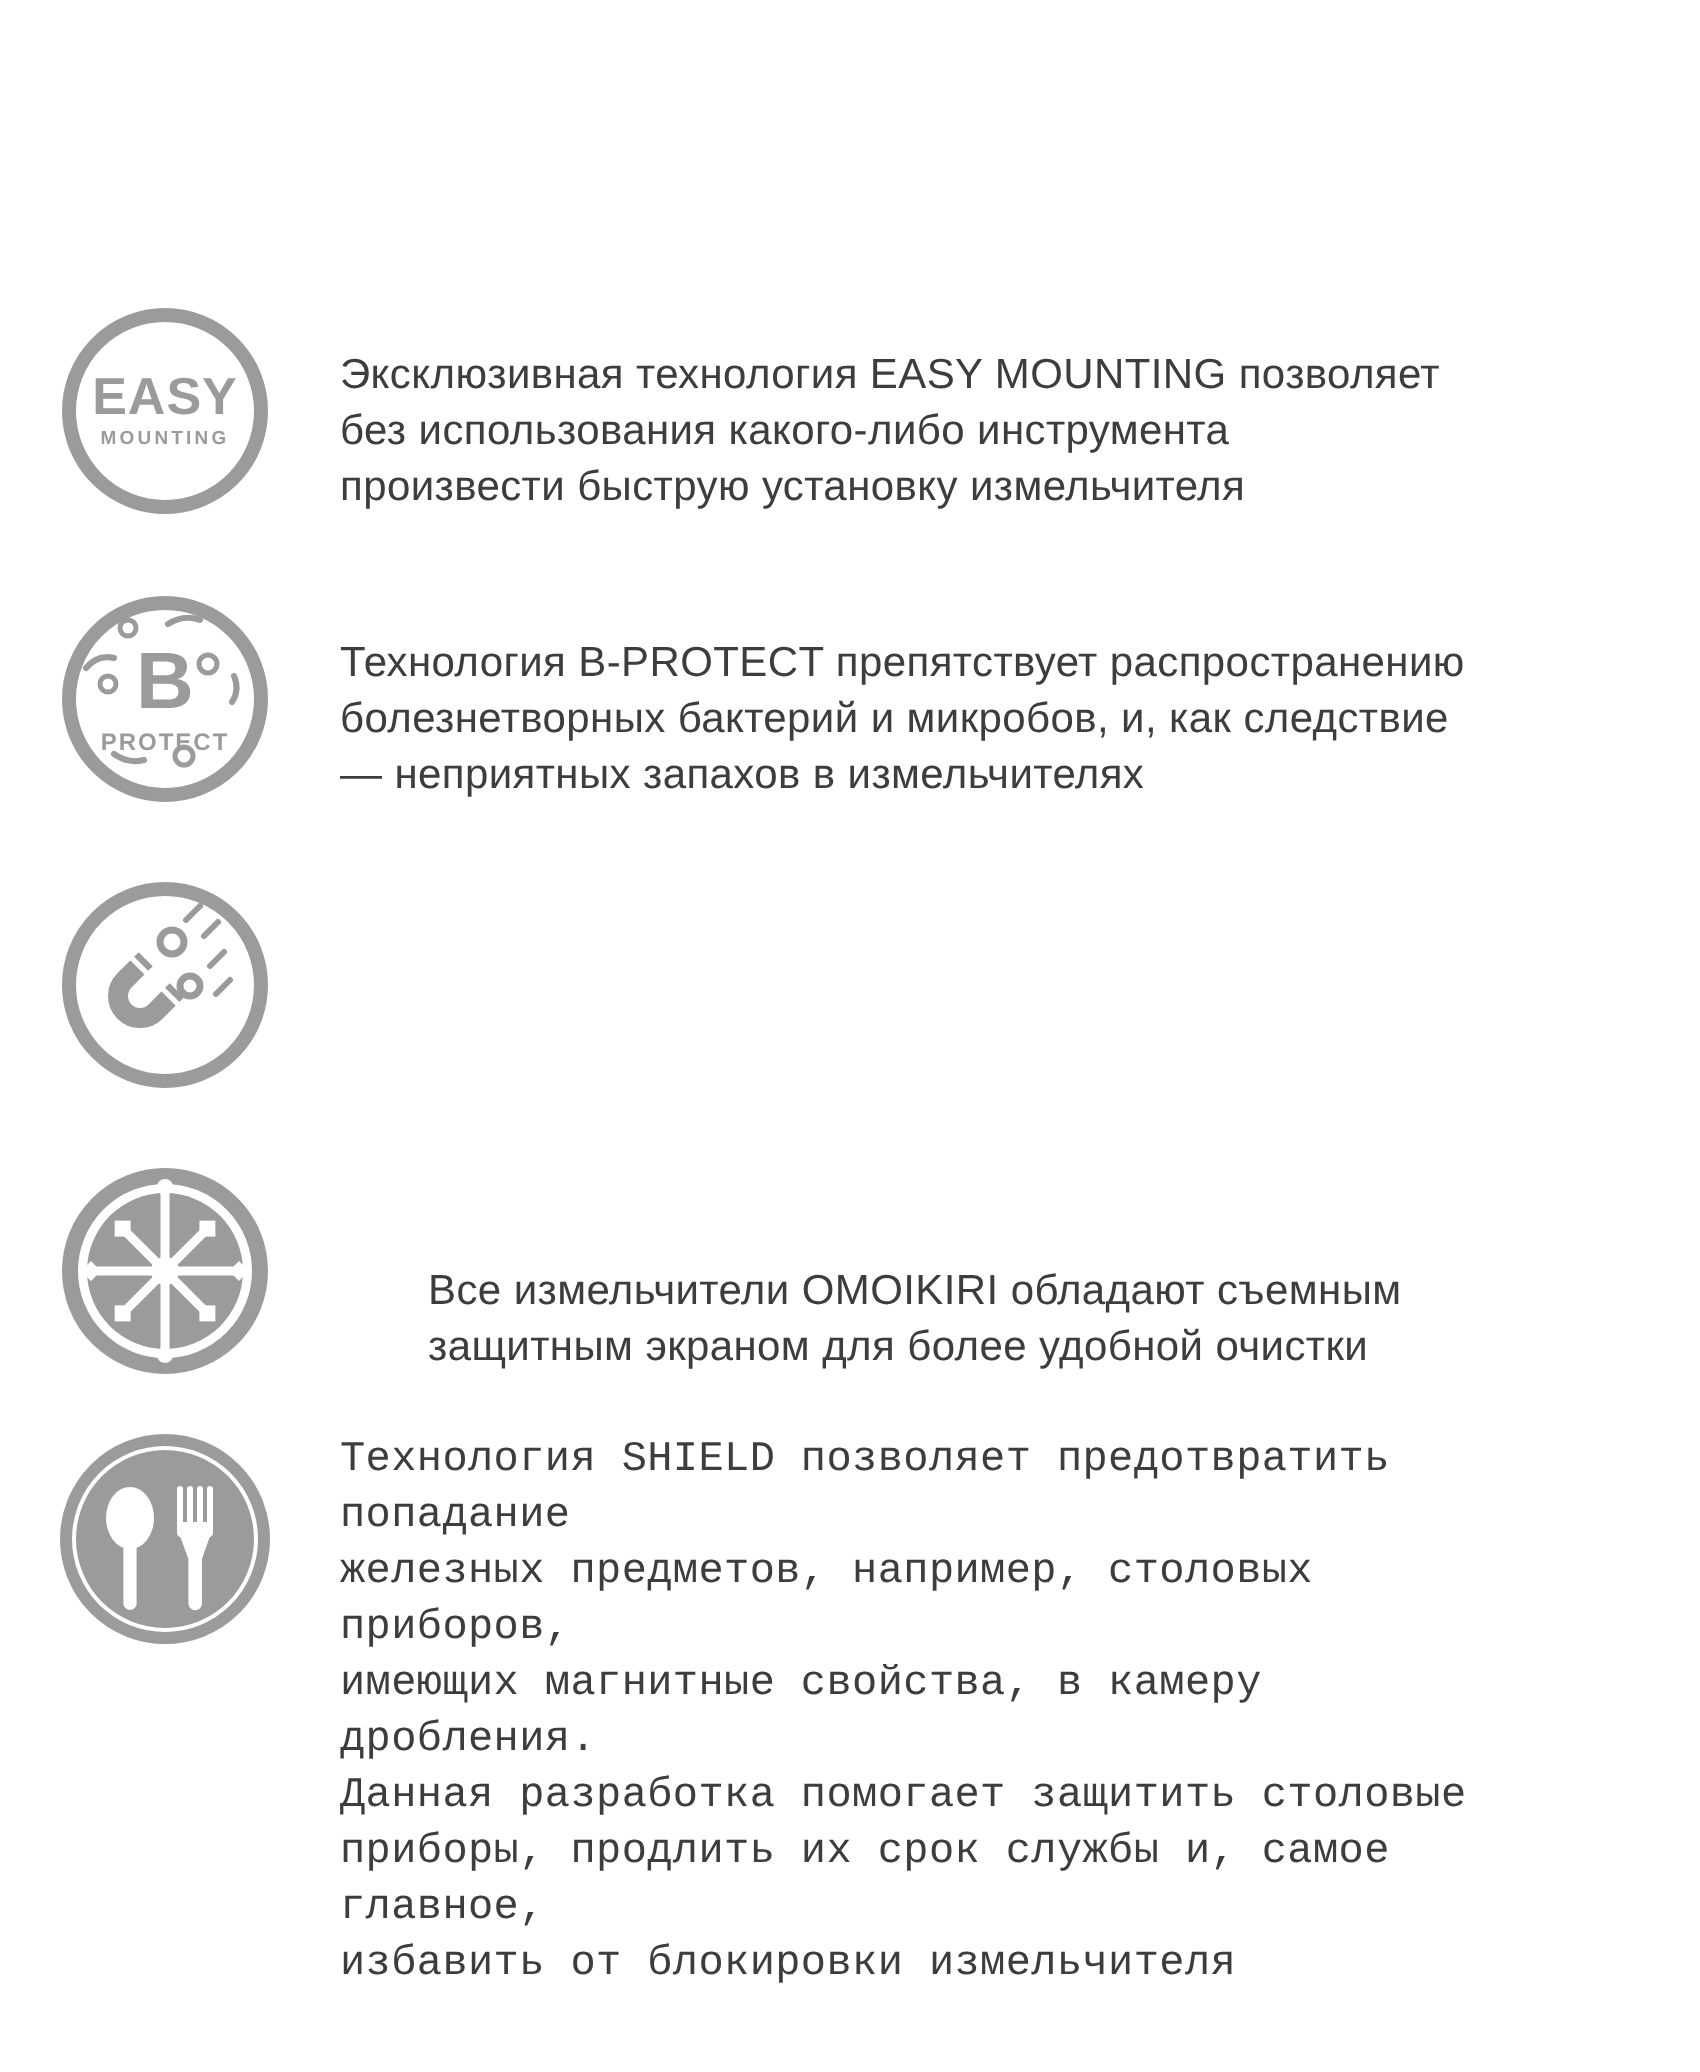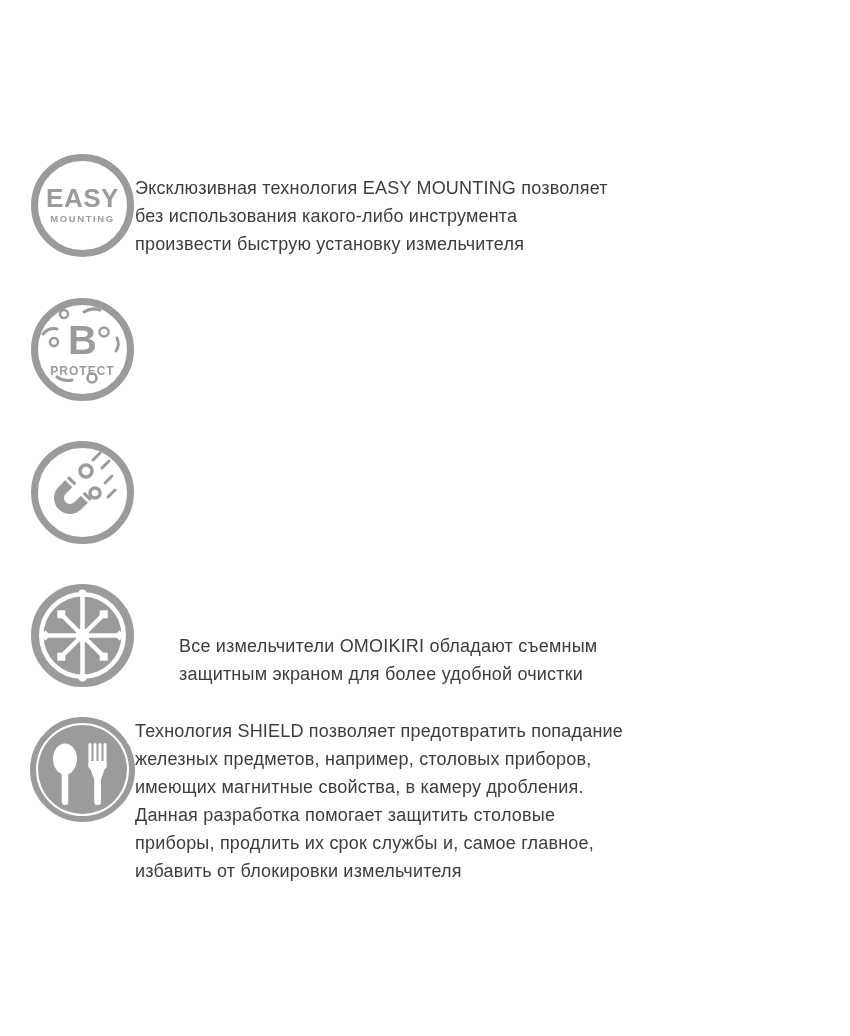--- a/index.html
+++ b/index.html
@@ -14,32 +14,33 @@
     background:var(--bg);
     box-sizing:border-box;
     padding:153px 40px 0 30px;
     overflow:hidden;
     font-family:"Liberation Sans", sans-serif;
   }
   .feature-row{
     display:flex;
     align-items:flex-end;
   }
-  .feature-row.top-align{align-items:flex-start;}
+  .feature-row.top-align{align-items:flex-start;font-family:Liberation Mono, monospace;}
   .mb-39{margin-bottom:39px;}
   .mb-38{margin-bottom:38px;}
   .mb-29{margin-bottom:29px;gap:44px;}
   .icon-wrap{
     flex:0 0 105px;
     width:105px;height:105px;
   }
   .icon-wrap svg{display:block;width:105px;height:105px;color:var(--icon-gray);}
   .feature-text{
+    margin-left:35px;
     width:600px;
-    font-size:18px;
+    font-size:21px;
     line-height:28px;
     letter-spacing:0.2px;
     color:var(--text-color);
     white-space:pre-line;
   }
   .svg-label{
     font-family:"Liberation Sans", sans-serif;
     font-weight:bold;
     fill:var(--icon-gray);
   }
@@ -75,20 +76,23 @@
         <circle cx="34" cy="17" r="4" class="g-stroke" stroke-width="2.5"></circle>
         <circle cx="24" cy="45" r="4" class="g-stroke" stroke-width="2.5"></circle>
         <circle cx="74" cy="35" r="4.5" class="g-stroke" stroke-width="2.5"></circle>
         <circle cx="62" cy="81" r="4.5" class="g-stroke" stroke-width="2.5"></circle>
         <path d="M54,15 Q62,10 70,13" class="g-stroke" stroke-width="3" stroke-linecap="round"></path>
         <path d="M13,37 Q19,30 27,32" class="g-stroke" stroke-width="3" stroke-linecap="round"></path>
         <path d="M87,41 Q90,48 86,54" class="g-stroke" stroke-width="3" stroke-linecap="round"></path>
         <path d="M27,80 Q34,85 42,83" class="g-stroke" stroke-width="3" stroke-linecap="round"></path>
       </svg>
     </div>
+    <div class="feature-text">Технология B-PROTECT препятствует распространению
+болезнетворных бактерий и микробов, и, как следствие
+— неприятных запахов в измельчителях</div>
   </div>
 
   <div class="feature-row mb-38">
     <div class="icon-wrap">
       <svg viewBox="0 0 105 105">
         <circle cx="52.5" cy="52.5" r="48" class="g-stroke" stroke-width="7"></circle>
         <g transform="rotate(45 40 58)">
           <path d="M29,43 L29,58 A11,11 0 0 0 51,58 L51,43" class="g-stroke" stroke-width="10"></path>
           <line x1="23" y1="47.5" x2="35" y2="47.5" class="w-stroke" stroke-width="2.6"></line>
           <line x1="45" y1="47.5" x2="57" y2="47.5" class="w-stroke" stroke-width="2.6"></line>

